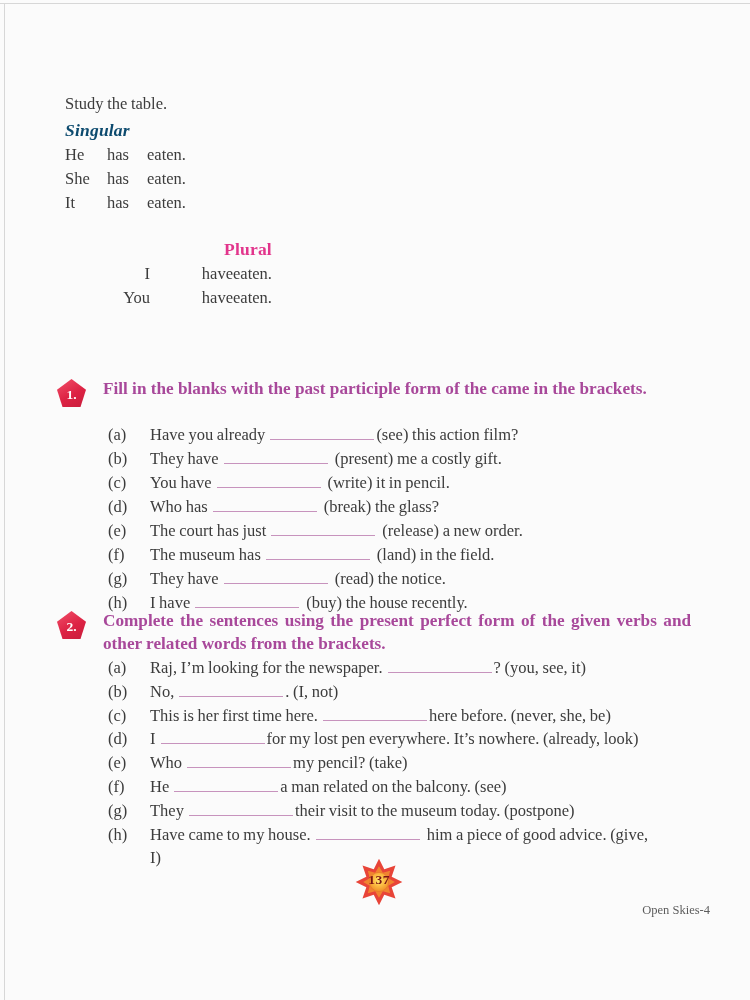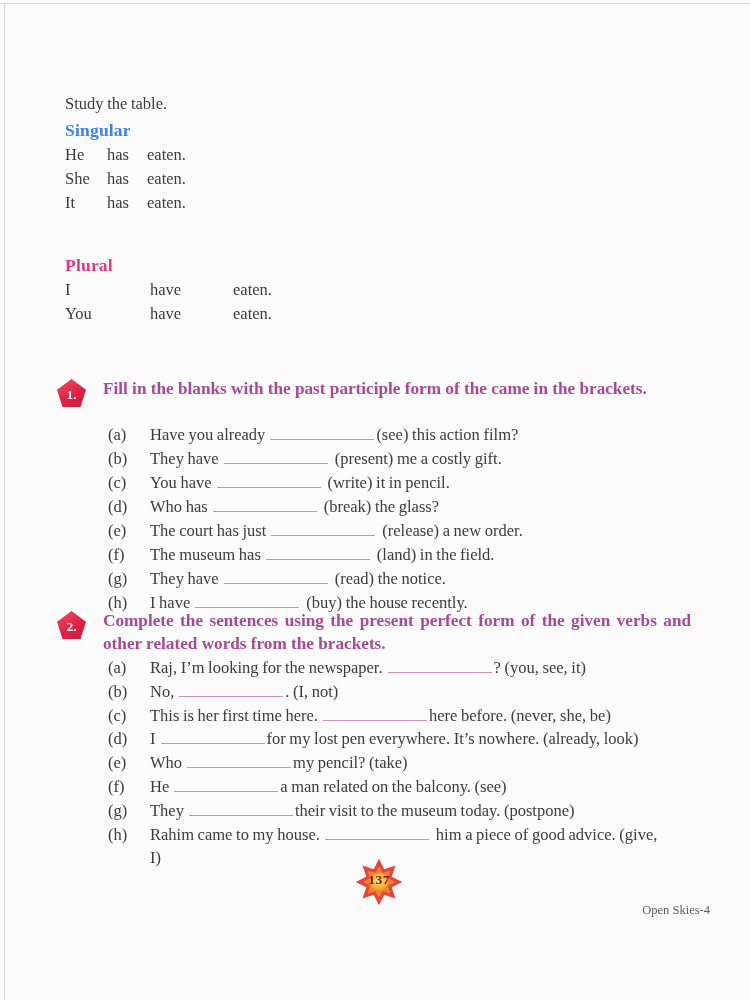--- a/index.html
+++ b/index.html
@@ -13,26 +13,26 @@
     font-size:16.5px;
     word-spacing:-0.5px;
   }
   .edge-top { position:absolute; top:3px; left:0; right:0; height:1px; background:#d7d7d7; }
   .edge-left { position:absolute; left:4px; top:3px; bottom:0; width:1px; background:#d7d7d7; }
 
   .study-line { position:absolute; left:65px; top:94px; }
 
   .block { position:absolute; left:65px; }
   .blk-singular { top:117px; }
-  .blk-plural { top:252px; }
+  .blk-plural { top:236px;text-align:right; }
   .blk-heading {
     font-weight:bold; font-size:17.5px; line-height:26px;
     letter-spacing:0.2px;
   }
-  .blk-singular .blk-heading { color:#3b82f6; }
+  .blk-singular .blk-heading { color:#0c4a6e;font-style:italic; }
   .blk-plural .blk-heading { color:#e2358c; }
   .tbl-row { line-height:24px; }
   .col-pron-s { display:inline-block; width:42px; }
   .col-verb-s { display:inline-block; width:40px; }
   .col-pron-p { display:inline-block; width:85px; }
   .col-verb-p { display:inline-block; width:83px; }
 
   .ex-head { position:absolute; left:57px; width:636px; }
   .ex1-head { top:377px; }
   .ex2-head { top:609px; }
@@ -175,21 +175,21 @@
   <div class="item">
     <span class="item-label">(f)</span>
     <span class="item-text"><span>He</span><span class="blank"></span><span>a man related on the balcony. (see)</span></span>
   </div>
   <div class="item">
     <span class="item-label">(g)</span>
     <span class="item-text"><span>They</span><span class="blank"></span><span>their visit to the museum today. (postpone)</span></span>
   </div>
   <div class="item">
     <span class="item-label">(h)</span>
-    <span class="item-text"><span>Rahim came to my house.</span><span class="blank"></span><span class="sp">him a piece of good advice. (give,</span><span class="post2">I)</span></span>
+    <span class="item-text"><span>Have came to my house.</span><span class="blank"></span><span class="sp">him a piece of good advice. (give,</span><span class="post2">I)</span></span>
   </div>
 </div>
 
 <div class="page-star">
   <svg viewBox="0 0 60 60">
     <defs>
       <radialGradient id="starGrad" cx="50%" cy="42%" r="60%">
         <stop offset="0%" stop-color="#ffe873"></stop>
         <stop offset="45%" stop-color="#fdc045"></stop>
         <stop offset="100%" stop-color="#ef8b26"></stop>

